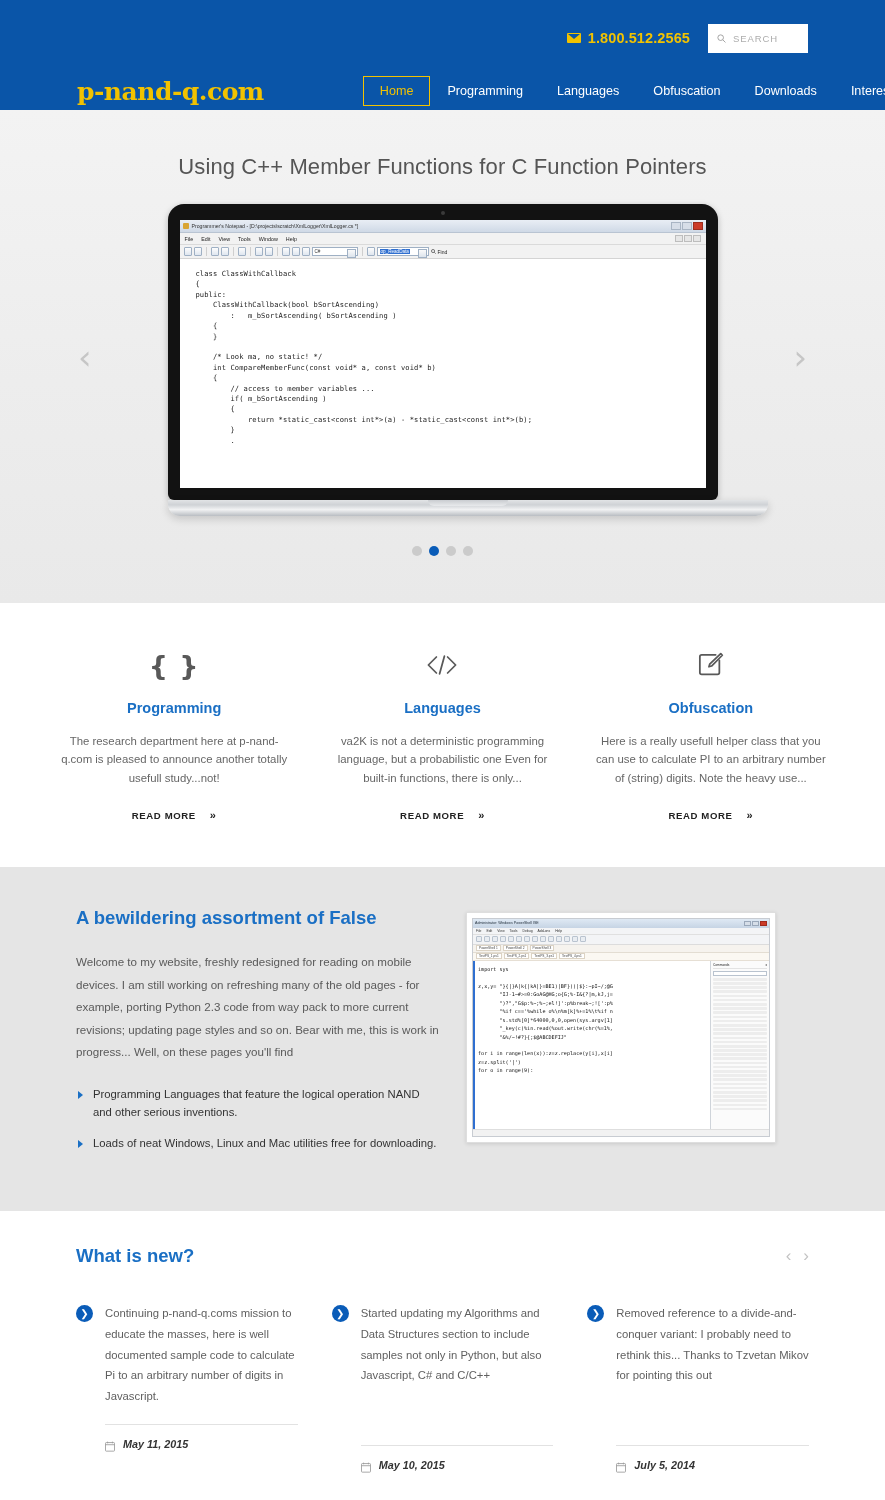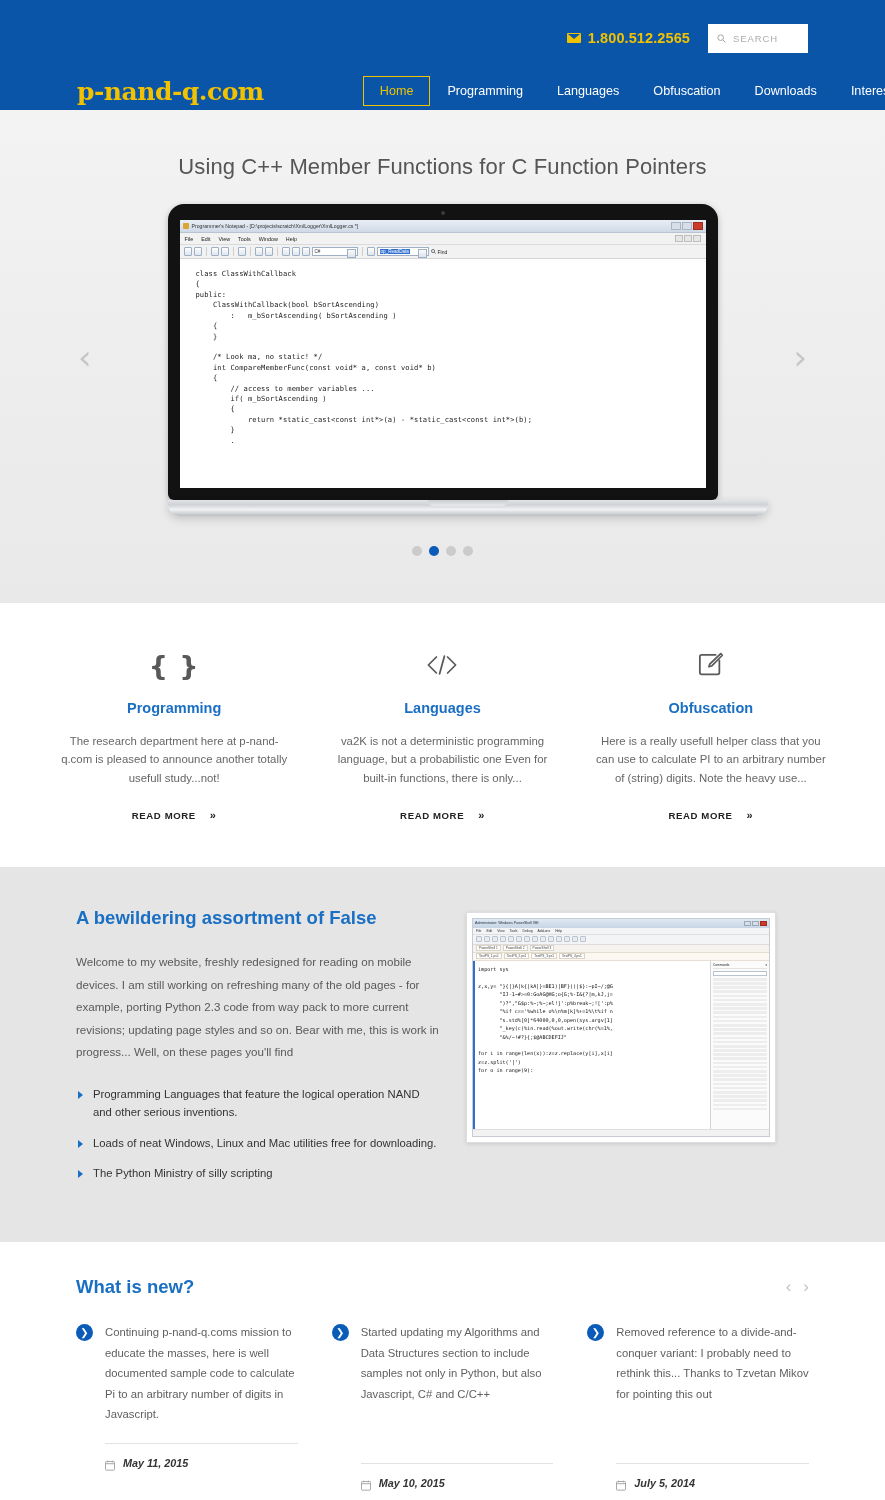--- a/index.html
+++ b/index.html
@@ -371,21 +371,21 @@
 
   
   .news {
     background: #ffffff;
     padding: 34px 40px 42px 40px;
   }
   .news-head {
     display: flex;
     align-items: center;
     padding: 0 36px 0 36px;
-    margin-bottom: 24px;
+    margin-bottom: 36px;
   }
   .news-head h2 {
     color: #1a6fc4;
     font-size: 18.5px;
     font-weight: bold;
   }
   .news-nav { margin-left: auto; display: flex; gap: 12px; color: #c3c3c3; font-size: 17px;}
   .news-grid { display: flex; padding: 0 30px; gap: 22px; }
   .news-item { flex: 1; display: flex; gap: 12px; padding: 0 6px;}
   .news-bullet {
@@ -597,21 +597,20 @@
     </div>
   </div>
 
   <div class="intro">
     <div class="intro-left">
       <h2>A bewildering assortment of False</h2>
       <p>Welcome to my website, freshly redesigned for reading on mobile devices. I am still working on refreshing many of the old pages - for example, porting Python 2.3 code from way pack to more current revisions; updating page styles and so on. Bear with me, this is work in progress... Well, on these pages you'll find</p>
       <ul>
         <li>Programming Languages that feature the logical operation NAND and other serious inventions.</li>
         <li>Loads of neat Windows, Linux and Mac utilities free for downloading.</li>
-        <li>The Python Ministry of silly scripting</li>
       </ul>
     </div>
     <div class="intro-right">
       <div class="shot">
         <div class="shot-inner">
           <div class="ps-title">
             <span>Administrator: Windows PowerShell ISE</span>
             <span class="r">
                 <i></i>
                 <i></i>

